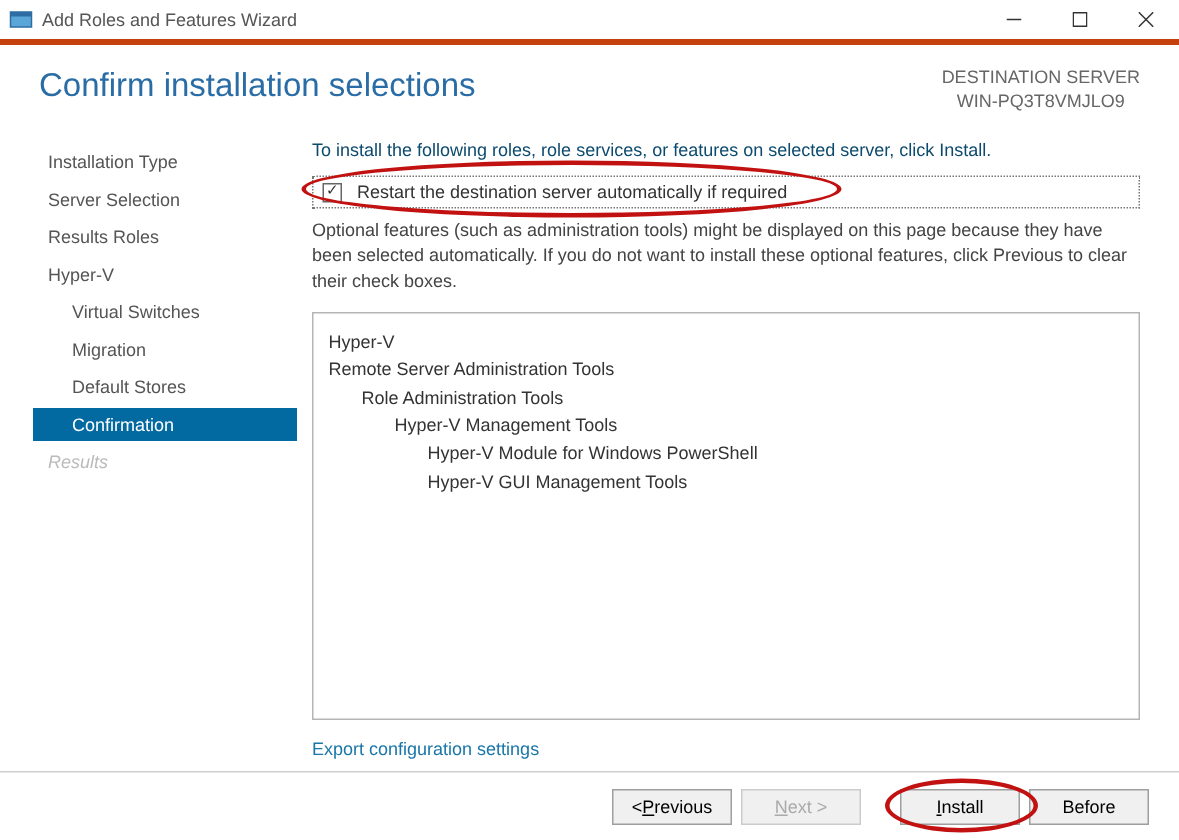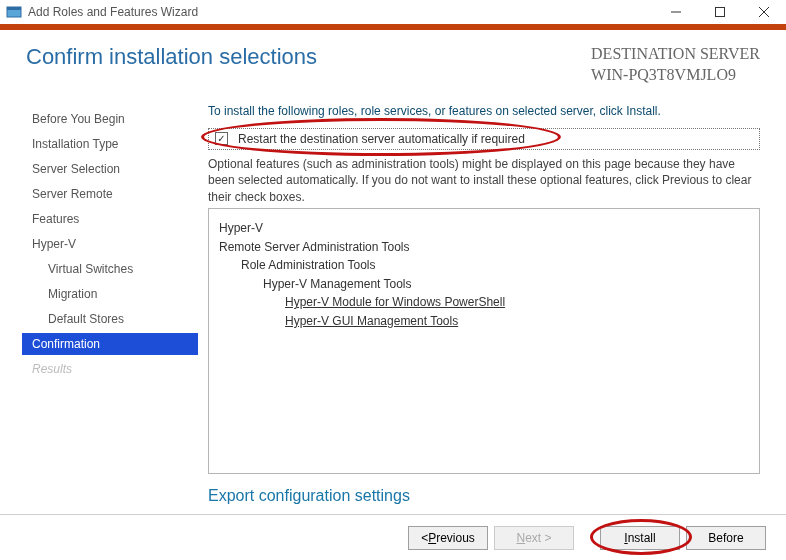--- a/index.html
+++ b/index.html
@@ -9,21 +9,21 @@
     width: 786px;
     height: 560px;
     overflow: hidden;
     font-size: 12px;
     color: #333;
   }
   .titlebar {
     height: 30px;
     display: flex;
     align-items: center;
-    border-bottom: 6px solid #c2410c;
+    border-bottom: 4px solid #c2410c;
     padding-left: 6px;
   }
   .titlebar-icon {
     width: 16px; height: 16px;
     margin-right: 6px;
     display:flex;align-items:center;justify-content:center;
   }
   .titlebar-title { flex: 1; font-size: 12px; color: #555; }
   .win-controls { display: flex; }
   .win-btn {
@@ -42,48 +42,47 @@
     justify-content: space-between;
     align-items: flex-start;
     margin-bottom: 18px;
   }
   .page-title {
     font-size: 22px;
     font-weight: 300;
     color: #2a6da6;
   }
   .dest-box {
-    text-align: left;
-    font-size: 16px;
+    text-align: center;
+    font-size: 12px;
     color: #666;
     line-height: 1.3;
-    font-family: Liberation Serif, serif;
   }
   .body-row {
     display: flex;
     flex: 1;
     min-height: 0;
   }
   .sidebar {
     width: 172px;
     flex-shrink: 0;
     padding-top: 4px;
   }
   .side-item {
     padding: 4px 6px;
     font-size: 12px;
     color: #555;
     cursor: pointer;
     margin-bottom: 3px;
   }
   .side-sub { padding-left: 22px; }
   .side-item.selected {
-    background: #1d4ed8;
+    background: #0369a1;
     color: #fff;
-    padding-left: 10px;
+    padding-left: 26px;
     margin-left: -4px;
   }
   .side-item.disabled { color: #bbb; font-style: italic; }
   .main {
     flex: 1;
     display: flex;
     flex-direction: column;
     padding-left: 10px;
   }
   .instr { font-size: 12px; color: #0c4a6e; margin-bottom: 10px; }
@@ -101,40 +100,40 @@
     border: 1px solid #666;
     display: inline-flex;
     align-items: center; justify-content: center;
     font-size: 10px;
     line-height: 1;
   }
   .optional-text {
     font-size: 12px;
     color: #444;
     line-height: 1.4;
-    margin-bottom: 2px;
+    margin-bottom: 12px;
   }
   .feature-box {
     border: 1px solid #b5b5b5;
     flex: 1;
     min-height: 180px;
     padding: 10px 10px;
     font-size: 12px;
     color: #333;
     line-height: 1.55;
     overflow: auto;
   }
   .f-l1 { padding-left: 0; }
   .f-l2 { padding-left: 22px; }
   .f-l3 { padding-left: 44px; }
-  .f-l4 { padding-left: 66px; text-decoration: underline; }
+  .f-l4 { padding-left: 66px; }
   .links { margin-top: 10px; margin-bottom: 6px; }
   .link {
     color: #1976a8;
-    font-size: 16px;
+    font-size: 12px;
     cursor: pointer;
     display: block;
     line-height: 1.5;
   }
   .button-bar {
     height: 46px;
     border-top: 1px solid #cfcfcf;
     margin: 0 -26px;
     display: flex;
     align-items: center;
@@ -213,25 +212,23 @@
     <div class="page-title">Confirm installation selections</div>
     <div class="dest-box">
       <div>DESTINATION SERVER</div>
       <div>WIN-PQ3T8VMJLO9</div>
     </div>
   </div>
 
   <div class="body-row">
 
     <div class="sidebar">
-      <div class="side-item">Before You Begin</div>
       <div class="side-item">Installation Type</div>
       <div class="side-item">Server Selection</div>
-      <div class="side-item">Server Remote</div>
-      <div class="side-item">Features</div>
+      <div class="side-item">Results Roles</div>
       <div class="side-item">Hyper-V</div>
       <div class="side-item side-sub">Virtual Switches</div>
       <div class="side-item side-sub">Migration</div>
       <div class="side-item side-sub">Default Stores</div>
       <div class="side-item selected">Confirmation</div>
       <div class="side-item disabled">Results</div>
     </div>
 
     <div class="main">
       <div class="instr">To install the following roles, role services, or features on selected server, click Install.</div>

